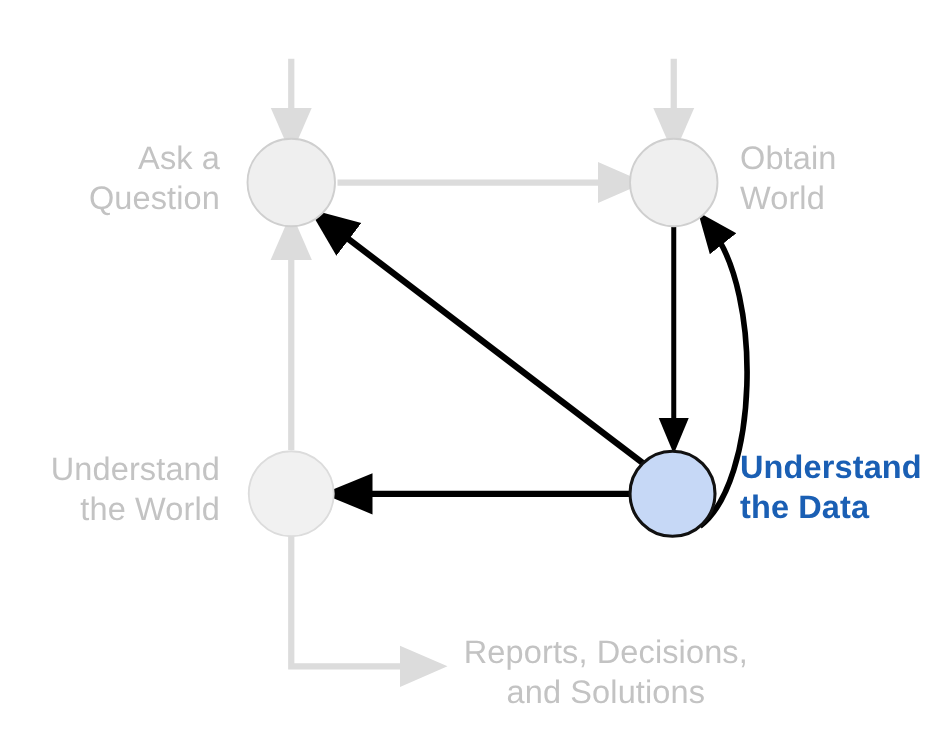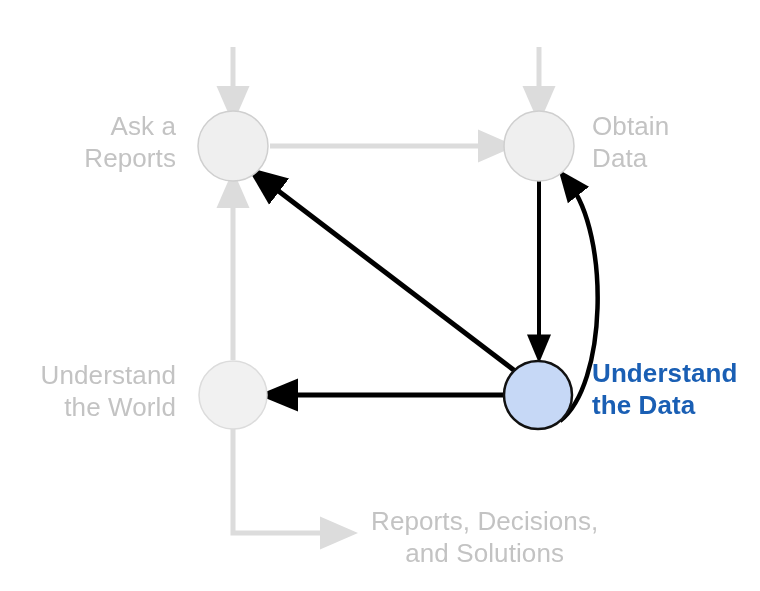--- a/index.html
+++ b/index.html
@@ -107,24 +107,24 @@
     <circle cx="233" cy="146" r="35" fill="#efefef" stroke="#cfcfcf" stroke-width="1.5"></circle>
 
     <circle cx="539" cy="146" r="35" fill="#efefef" stroke="#cfcfcf" stroke-width="1.5"></circle>
 
     <circle cx="233" cy="395" r="34" fill="#f1f1f1" stroke="#dcdcdc" stroke-width="1.5"></circle>
 
     <circle cx="538" cy="395" r="34" fill="#c6d8f6" stroke="#111111" stroke-width="2.5"></circle>
   </svg>
 
   <div class="node-label right-align" id="label-ask-question">Ask a
-Reports</div>
+Question</div>
 
   <div class="node-label left-align" id="label-obtain-data">Obtain
-Data</div>
+World</div>
 
   <div class="node-label right-align" id="label-understand-world">Understand
 the World</div>
 
   <div class="node-label left-align active" id="label-understand-data">Understand
 the Data</div>
 
   <div class="node-label left-align" id="label-reports">Reports, Decisions,
 and Solutions</div>
 

